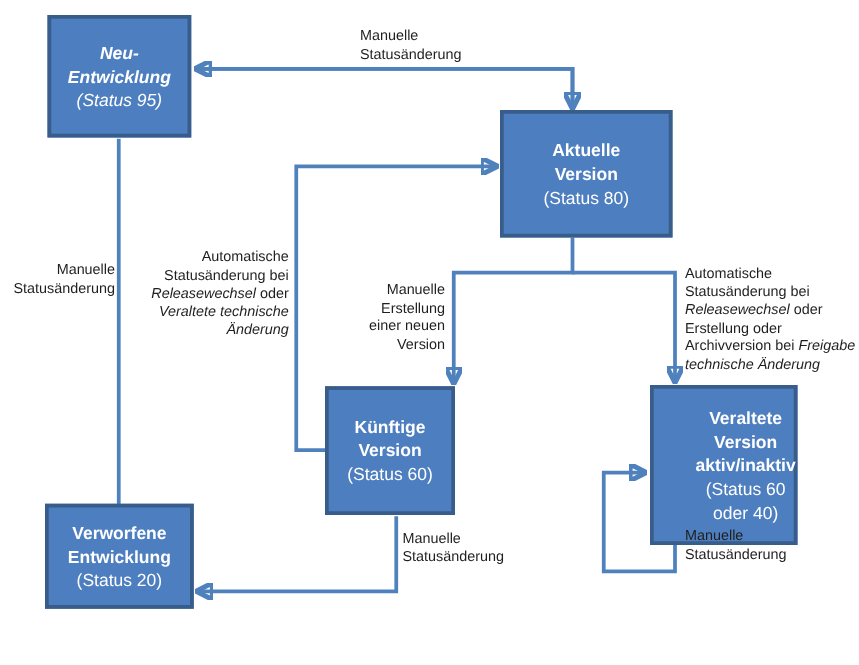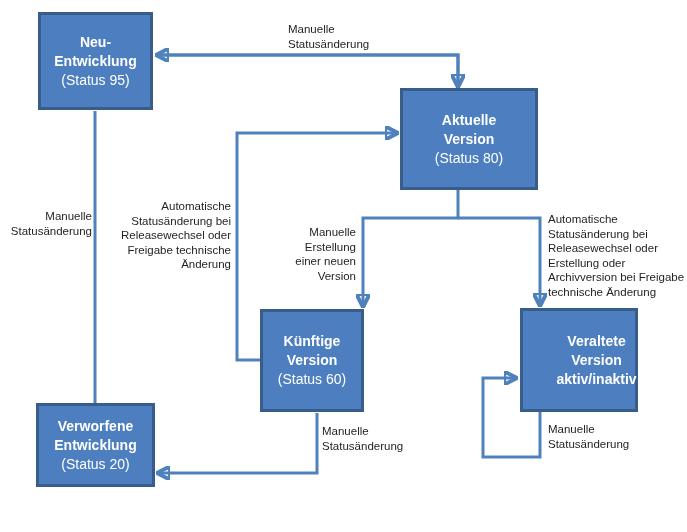--- a/index.html
+++ b/index.html
@@ -46,21 +46,21 @@
   .node .ns { font-weight: normal; text-align: center; }
   .lbl {
     position: absolute;
     font-size: 11.5px;
     line-height: 14.5px;
     color: #1f1f1f;
     white-space: nowrap;
   }
   .lbl div { white-space: nowrap; }
   .ra { text-align: right; }
-  .it { }
+  .it { font-style: italic; }
 </style>
 </head>
 <body>
 
 <div class="stage">
 
   <svg class="edges" viewBox="0 0 687 532" xmlns="http://www.w3.org/2000/svg">
     <defs>
       <marker id="ah" viewBox="0 0 10 10" refX="9" refY="5" markerWidth="4.8" markerHeight="4.4" orient="auto">
         <path d="M0 0 L10 5 L0 10 Z" fill="#4f81bd" stroke="none"></path>
@@ -76,42 +76,43 @@
 
     <path d="M458,218 L540,218 L540,305" marker-end="url(#ah)"></path>
 
     <path d="M95,111 L95,418" marker-end="url(#ah)"></path>
 
     <path d="M317,413 L317,473 L158,473" marker-end="url(#ah)"></path>
 
     <path d="M540,412 L540,457 L483,457 L483,378 L516,378" marker-end="url(#ah)"></path>
   </svg>
 
-  <div class="node" style="left:38px; top:12px; width:115px; height:98px;">
+  <div class="node" style="left:38px; top:12px; width:115px; height:98px;font-style:italic;">
     <div class="nt">Neu-</div>
     <div class="nt">Entwicklung</div>
     <div class="ns">(Status 95)</div>
   </div>
 
   <div class="node" style="left:400px; top:88px; width:138px; height:102px;">
     <div class="nt">Aktuelle</div>
     <div class="nt">Version</div>
     <div class="ns">(Status 80)</div>
   </div>
 
   <div class="node" style="left:260px; top:309px; width:104px; height:103px;">
     <div class="nt">Künftige</div>
     <div class="nt">Version</div>
     <div class="ns">(Status 60)</div>
   </div>
 
-  <div class="node" style="left:520px; top:308px; width:118px; height:104px; line-height:19px;padding-left:38px;">
+  <div class="node" style="left:520px; top:308px; width:118px; height:128px; line-height:19px;padding-left:38px;">
     <div class="nt">Veraltete</div>
     <div class="nt">Version</div>
     <div class="nt">aktiv/inaktiv</div>
+    <div class="ns" style="white-space:normal;">(Status 60 oder 40)</div>
   </div>
 
   <div class="node" style="left:36px; top:403px; width:119px; height:84px;">
     <div class="nt">Verworfene</div>
     <div class="nt">Entwicklung</div>
     <div class="ns">(Status 20)</div>
   </div>
 
   <div class="lbl" style="left:288px; top:22px;">
     <div>Manuelle</div>
@@ -120,21 +121,21 @@
 
   <div class="lbl ra" style="right:595px; top:209px;">
     <div>Manuelle</div>
     <div>Statusänderung</div>
   </div>
 
   <div class="lbl ra" style="right:456px; top:199px;">
     <div>Automatische</div>
     <div>Statusänderung bei</div>
     <div><span class="it">Releasewechsel</span><span> oder</span></div>
-    <div class="it">Freigabe technische</div>
+    <div class="it">Veraltete technische</div>
     <div class="it">Änderung</div>
   </div>
 
   <div class="lbl ra" style="right:331px; top:225px;">
     <div>Manuelle</div>
     <div>Erstellung</div>
     <div>einer neuen</div>
     <div>Version</div>
   </div>
 

